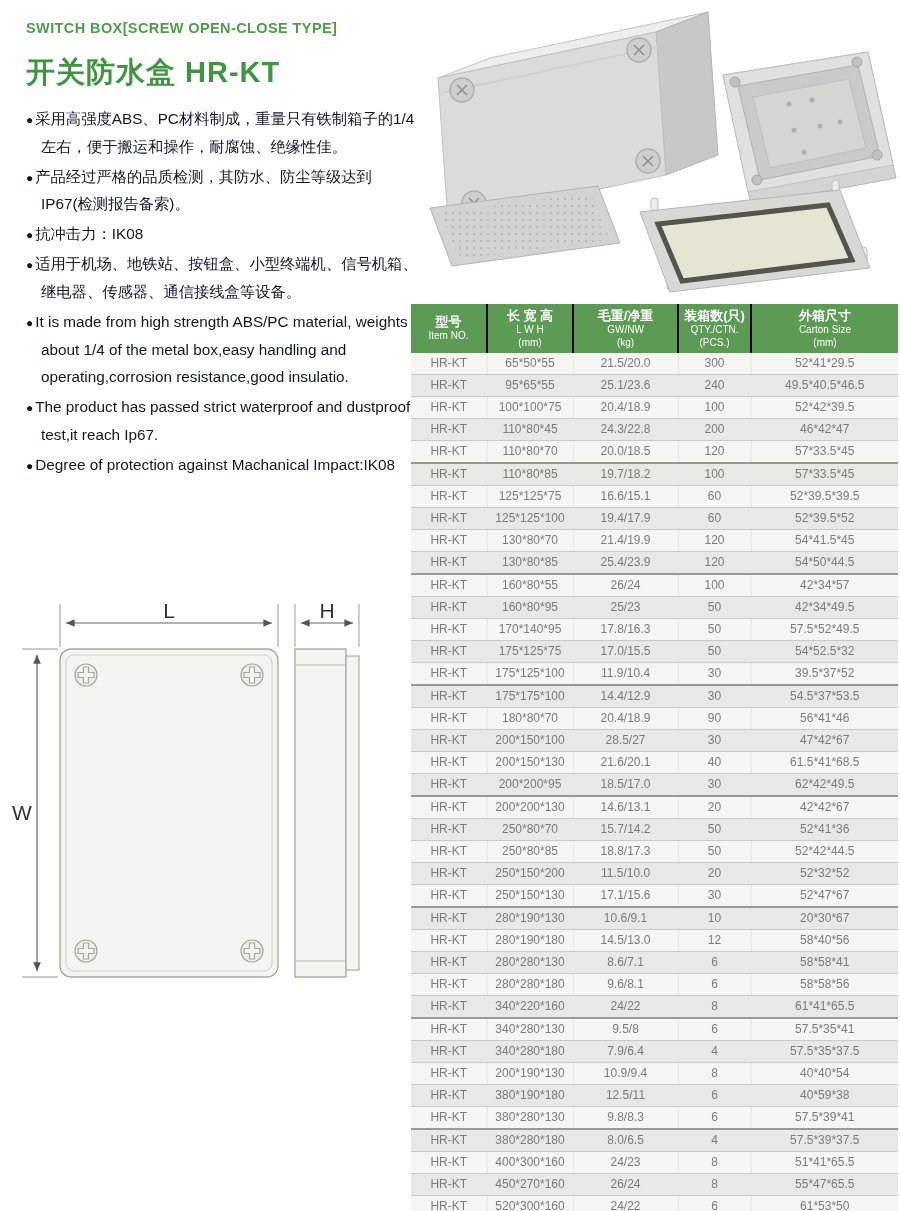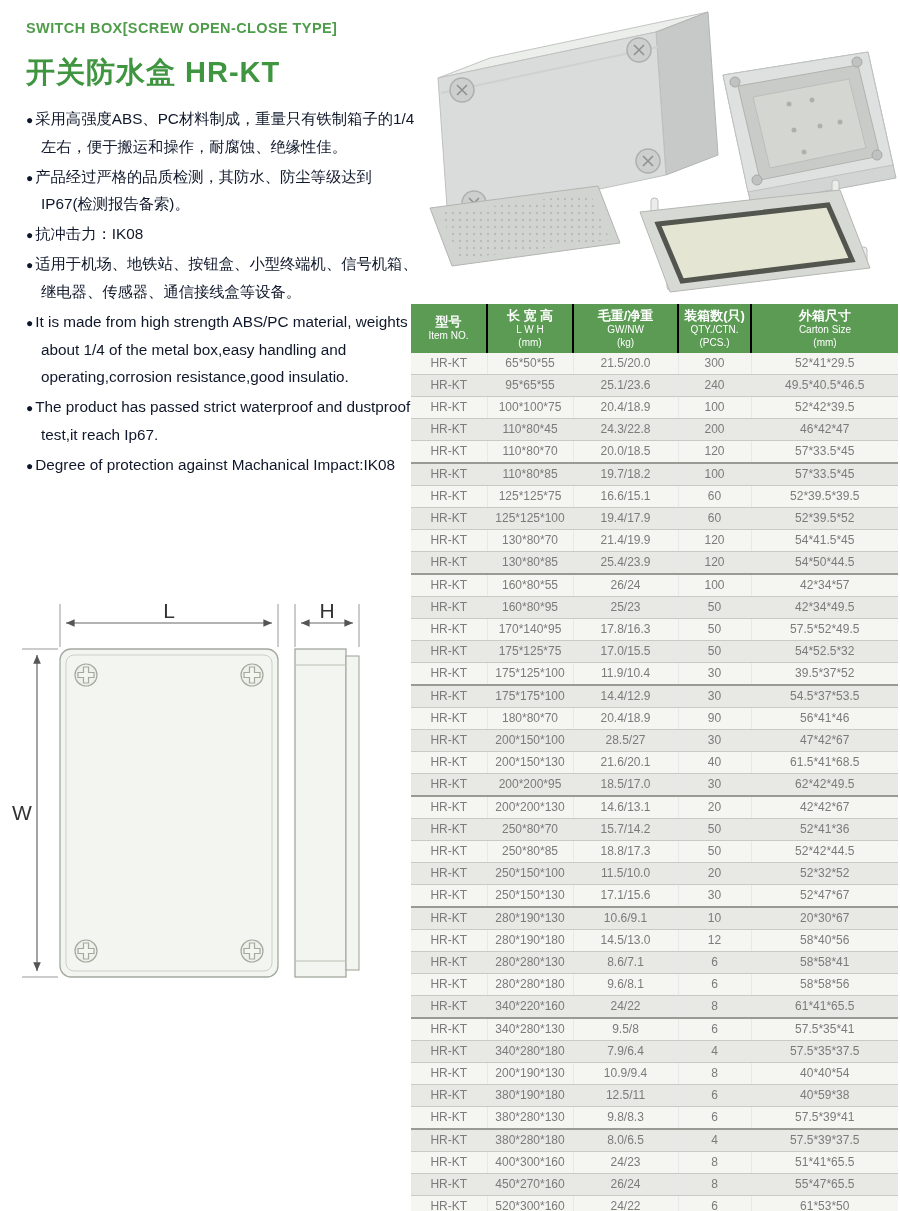--- a/index.html
+++ b/index.html
@@ -370,21 +370,21 @@
           </tr>
           <tr>
             <td>HR-KT</td>
             <td>250*80*85</td>
             <td>18.8/17.3</td>
             <td>50</td>
             <td>52*42*44.5</td>
           </tr>
           <tr>
             <td>HR-KT</td>
-            <td>250*150*100</td>
+            <td>250*150*200</td>
             <td>11.5/10.0</td>
             <td>20</td>
             <td>52*32*52</td>
           </tr>
           <tr class="group-end">
             <td>HR-KT</td>
             <td>250*150*130</td>
             <td>17.1/15.6</td>
             <td>30</td>
             <td>52*47*67</td>

